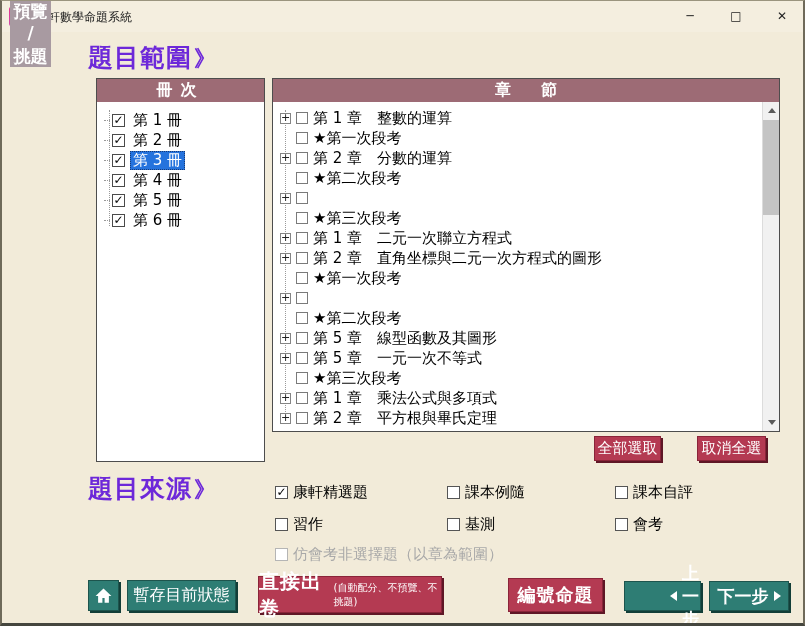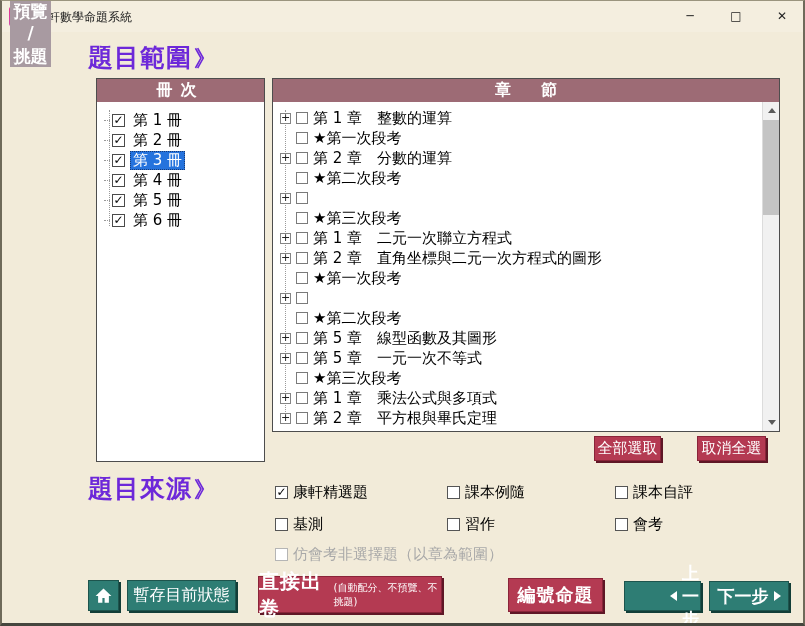--- a/index.html
+++ b/index.html
@@ -397,28 +397,28 @@
       <span class="checkbox">
         
       </span>
       <span>課本自評</span>
     </div>
 
     <div class="src-row">
       <span class="checkbox">
         
       </span>
-      <span>基測</span>
+      <span>習作</span>
     </div>
 
     <div class="src-row">
       <span class="checkbox">
         
       </span>
-      <span>習作</span>
+      <span>基測</span>
     </div>
 
     <div class="src-row">
       <span class="checkbox">
         
       </span>
       <span>會考</span>
     </div>
   </div>
 <div class="src-row" id="source-disabled">

